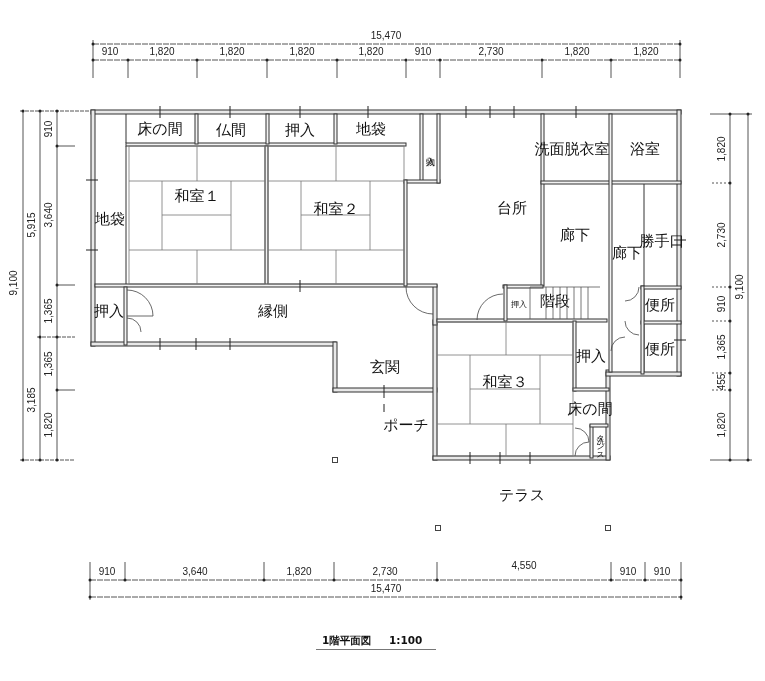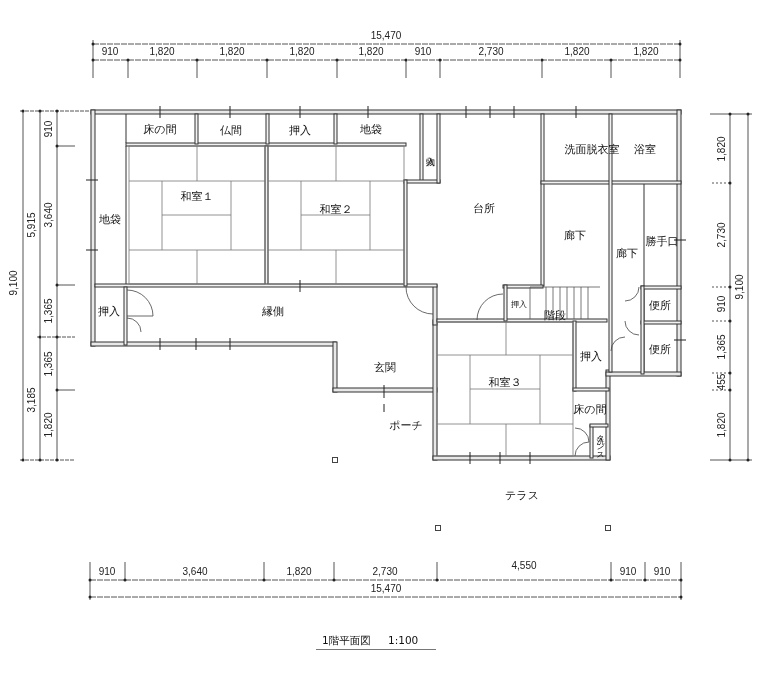--- a/index.html
+++ b/index.html
@@ -1,22 +1,22 @@
 <!DOCTYPE html>
 <html><head>
 <meta charset="utf-8">
 <style>
   html, body { margin:0; padding:0; background:#ffffff; }
   body { width:765px; height:681px; position:relative; overflow:hidden;
          font-family:"DejaVu Sans", sans-serif; color:#111; }
   .dimtxt { position:absolute; font-size:10px; font-family:"Liberation Sans", sans-serif; color:#222; white-space:nowrap; transform:translateX(-50%); }
   .dimtxt-v { position:absolute; font-size:10px; font-family:"Liberation Sans", sans-serif; color:#222; white-space:nowrap; transform:translate(-50%,-50%) rotate(-90deg); }
-  .room-label { position:absolute; font-size:11px; white-space:nowrap; transform:translate(-50%,-50%); color:#111; }
+  .room-label { position:absolute; font-size:15px; white-space:nowrap; transform:translate(-50%,-50%); color:#111; }
   .room-label-v { position:absolute; font-size:9px; writing-mode:vertical-rl; transform:translate(-50%,-50%); color:#111; letter-spacing:-1px; }
-  .title { position:absolute; left:322px; top:634px; font-size:10.5px; white-space:nowrap; }
+  .title { position:absolute; left:322px; top:634px; font-size:10.5px; white-space:nowrap;font-weight:bold; }
   .title-line { position:absolute; left:316px; top:649px; width:120px; height:1px; background:#777; }
   .post { position:absolute; width:4px; height:4px; border:1px solid #444; background:#fff; }
   svg { position:absolute; left:0; top:0; }
 </style>
 </head>
 <body>
 
 <svg width="765" height="681">
 
   <g stroke="#555" stroke-width="1" fill="none">
@@ -318,30 +318,30 @@
 
 <div>
   <span class="room-label" style="left:160px;top:129px">床の間</span>
   <span class="room-label" style="left:231px;top:130px">仏間</span>
   <span class="room-label" style="left:300px;top:130px">押入</span>
   <span class="room-label" style="left:371px;top:129px">地袋</span>
   <span class="room-label-v" style="left:430px;top:150px">物入</span>
   <span class="room-label" style="left:110px;top:219px">地袋</span>
   <span class="room-label" style="left:197px;top:196px">和室１</span>
   <span class="room-label" style="left:336px;top:209px">和室２</span>
-  <span class="room-label" style="left:484px;top:208px">台所</span>
-  <span class="room-label" style="left:592px;top:149px">洗面脱衣室</span>
+  <span class="room-label" style="left:512px;top:208px">台所</span>
+  <span class="room-label" style="left:572px;top:149px">洗面脱衣室</span>
   <span class="room-label" style="left:645px;top:149px">浴室</span>
   <span class="room-label" style="left:575px;top:235px">廊下</span>
   <span class="room-label" style="left:627px;top:253px">廊下</span>
   <span class="room-label" style="left:662px;top:241px">勝手口</span>
   <span class="room-label" style="left:109px;top:311px">押入</span>
   <span class="room-label" style="left:273px;top:311px">縁側</span>
   <span class="room-label" style="left:519px;top:304px;font-size:8px">押入</span>
-  <span class="room-label" style="left:555px;top:315px">階段</span>
+  <span class="room-label" style="left:555px;top:301px">階段</span>
   <span class="room-label" style="left:660px;top:305px">便所</span>
   <span class="room-label" style="left:660px;top:349px">便所</span>
   <span class="room-label" style="left:385px;top:367px">玄関</span>
   <span class="room-label" style="left:505px;top:382px">和室３</span>
   <span class="room-label" style="left:591px;top:356px">押入</span>
   <span class="room-label" style="left:590px;top:409px">床の間</span>
   <span class="room-label-v" style="left:599px;top:442px;font-size:8px">洗タンス</span>
   <span class="room-label" style="left:406px;top:425px">ポーチ</span>
   <span class="room-label" style="left:522px;top:495px">テラス</span>
 </div>

